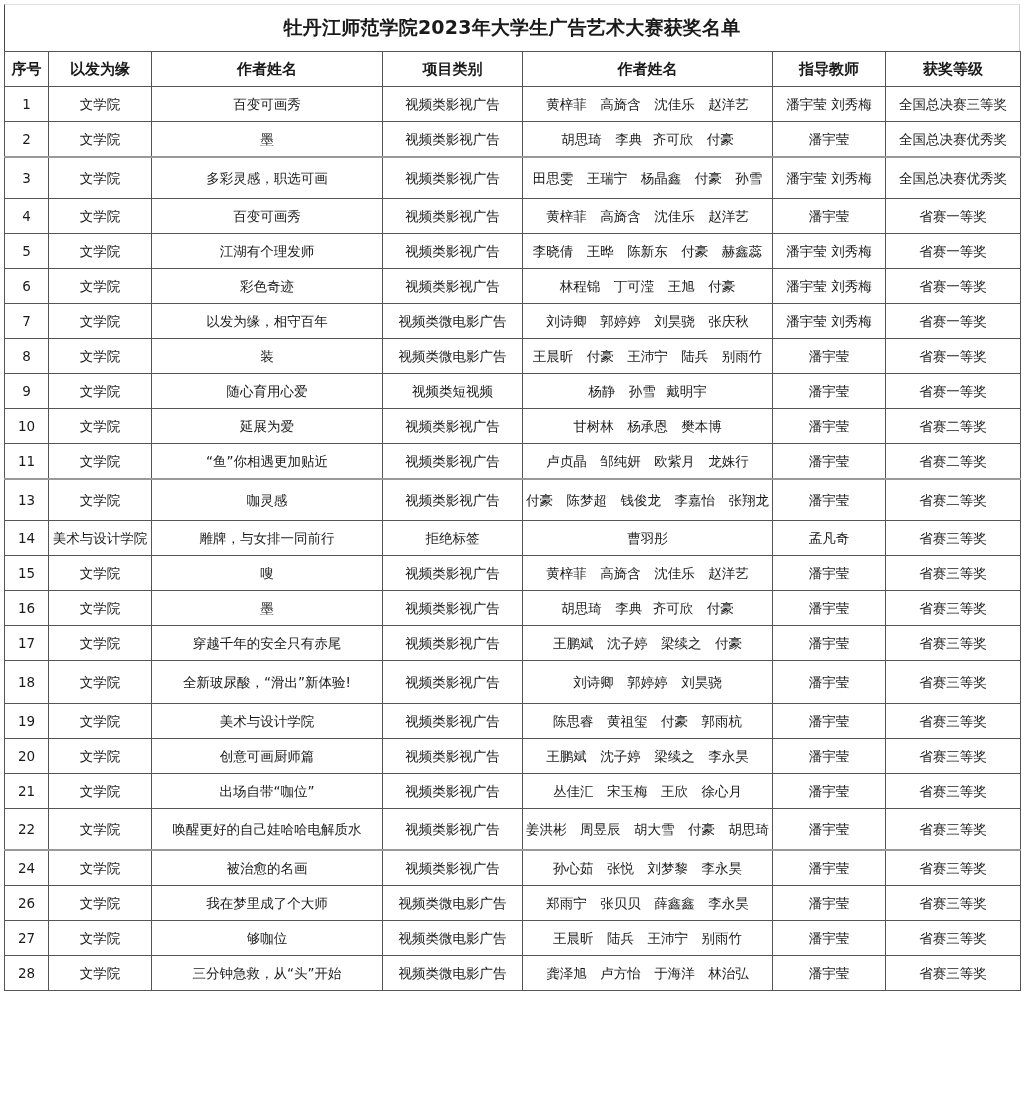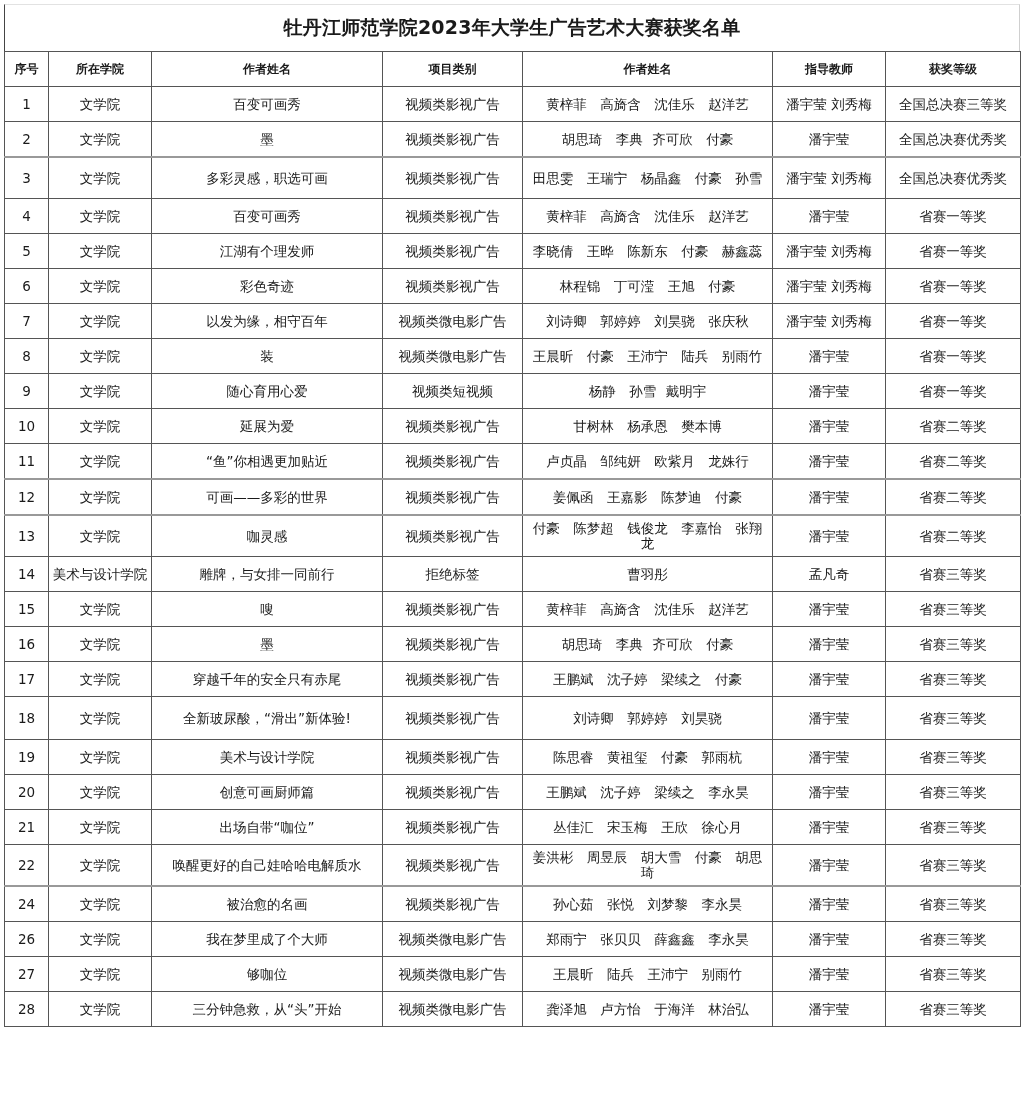--- a/index.html
+++ b/index.html
@@ -5,46 +5,46 @@
   html, body { margin: 0; padding: 0; background: #ffffff; }
   body { width: 1024px; height: 1094px; position: relative; overflow: hidden;
          font-family: "DejaVu Sans", "Liberation Sans", sans-serif; color: #1a1a1a; }
   .sheet { position: absolute; left: 4px; top: 4px; width: 1016px; }
   .title-row { height: 47px; border-left: 1px solid #444; border-right: 1px solid #cfcfcf;
                border-top: 1px solid #e2e2e2; display: flex; align-items: center; justify-content: center;
                font-size: 19px; font-weight: bold; letter-spacing: 0.2px; box-sizing: border-box; }
   table { border-collapse: collapse; table-layout: fixed; width: 1016px; }
   td, th { border: 1px solid #555; text-align: center; vertical-align: middle; padding: 0 2px;
            font-size: 13.5px; line-height: 15px; overflow: hidden; }
-  th { font-weight: bold; font-size: 12px; height: 34px; }
+  th { font-weight: bold; font-size: 15px; height: 34px; }
   td { height: 34px; font-weight: normal; }
   tr.tall td { height: 42px; }
   tr.wrap td { height: 40px; }
-  .authors { word-spacing: 6px; padding: 0 8px; font-family: Liberation Serif, serif; }
+  .authors { word-spacing: 6px; padding: 0 0; }
   tr.thick-top td { border-top: 2px solid #999; }
 </style>
 </head>
 <body>
 
 <div class="sheet">
   <div class="title-row">牡丹江师范学院2023年大学生广告艺术大赛获奖名单</div>
   <table>
     <colgroup>
       <col style="width:44px">
       <col style="width:103px">
       <col style="width:231px">
       <col style="width:140px">
       <col style="width:250px">
       <col style="width:113px">
       <col style="width:135px">
     </colgroup>
     <thead>
       <tr>
         <th>序号</th>
-        <th>所在学院</th>
+        <th>以发为缘</th>
         <th>作者姓名</th>
         <th>项目类别</th>
         <th>作者姓名</th>
         <th>指导教师</th>
         <th>获奖等级</th>
       </tr>
     </thead>
     <tbody id="rows">
         <tr>
           <td>1</td>
@@ -138,29 +138,20 @@
         </tr>
         <tr>
           <td>11</td>
           <td>文学院</td>
           <td>“鱼”你相遇更加贴近</td>
           <td>视频类影视广告</td>
           <td class="authors">卢贞晶　邹纯妍　欧紫月　龙姝行</td>
           <td>潘宇莹</td>
           <td>省赛二等奖</td>
         </tr>
-        <tr class="thick-top">
-          <td>12</td>
-          <td>文学院</td>
-          <td>可画——多彩的世界</td>
-          <td>视频类影视广告</td>
-          <td class="authors">姜佩函　王嘉影　陈梦迪　付豪</td>
-          <td>潘宇莹</td>
-          <td>省赛二等奖</td>
-        </tr>
         <tr class="wrap thick-top">
           <td>13</td>
           <td>文学院</td>
           <td>咖灵感</td>
           <td>视频类影视广告</td>
           <td class="authors">付豪　陈梦超　钱俊龙　李嘉怡　张翔龙</td>
           <td>潘宇莹</td>
           <td>省赛二等奖</td>
         </tr>
         <tr>

